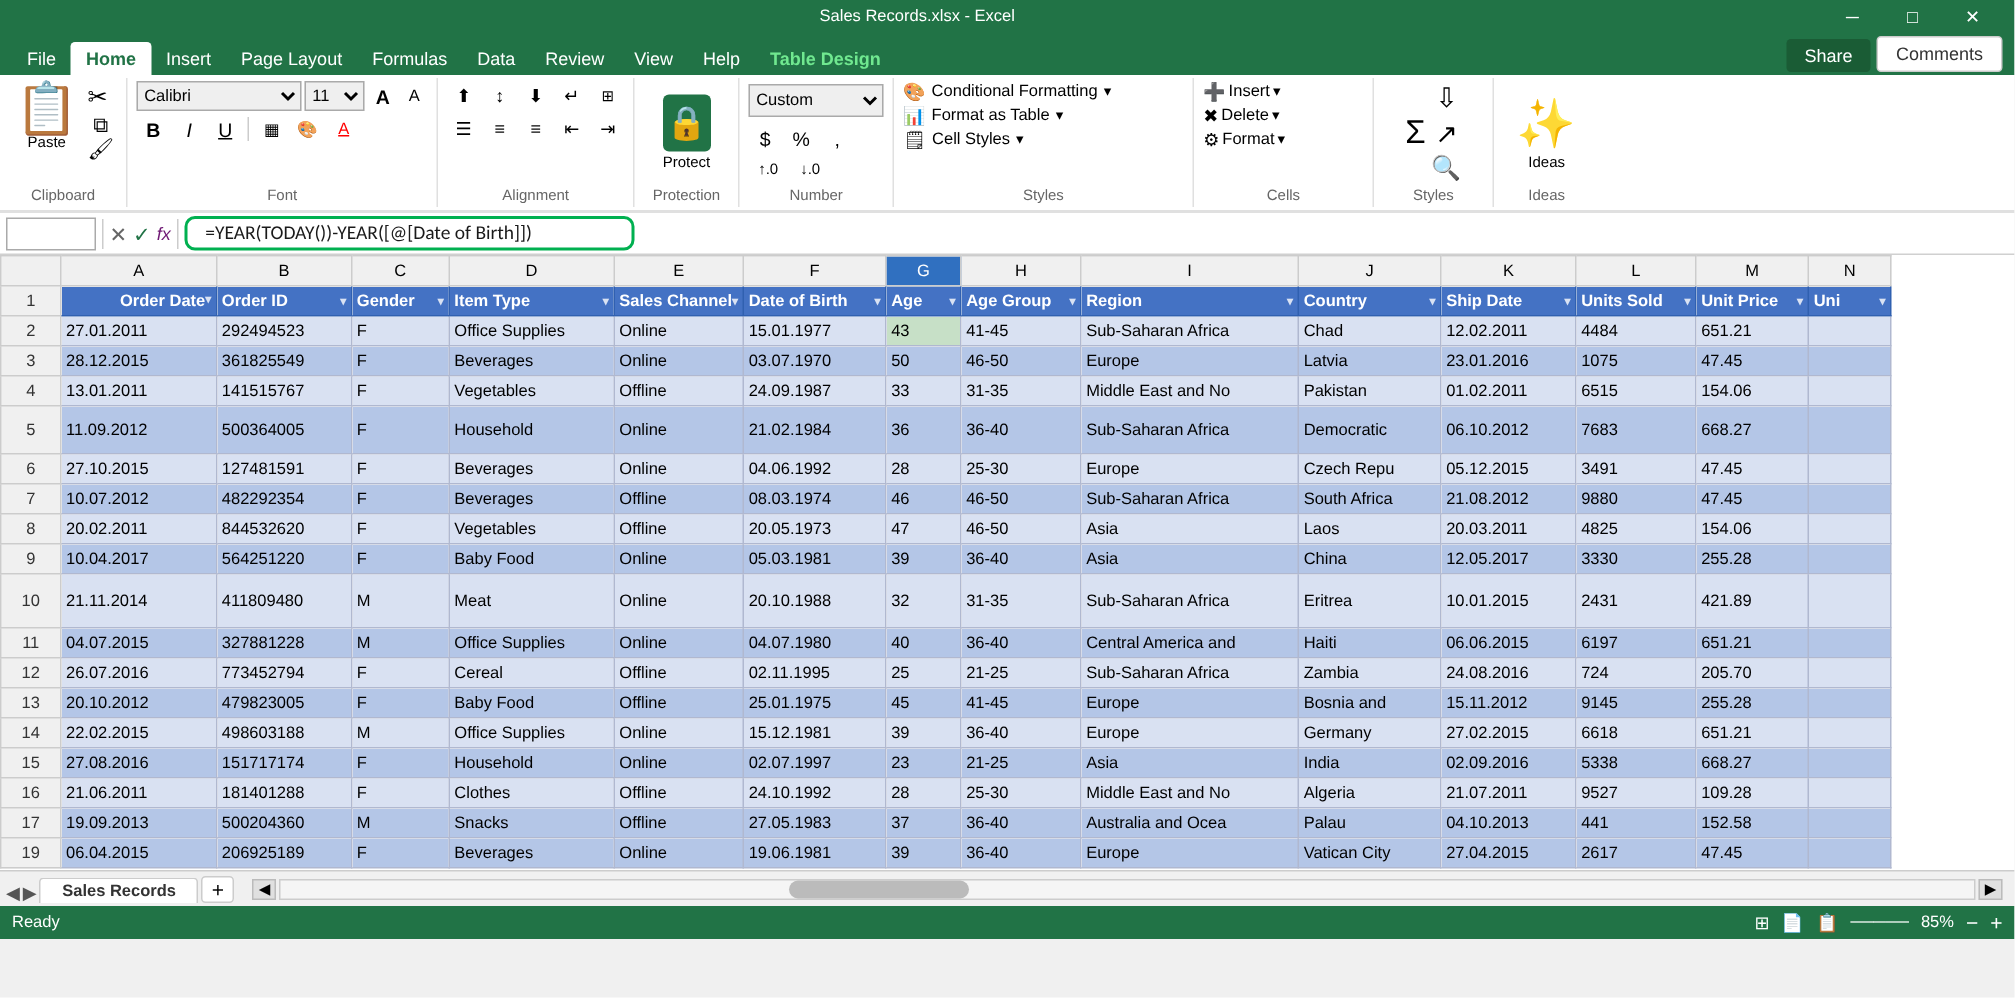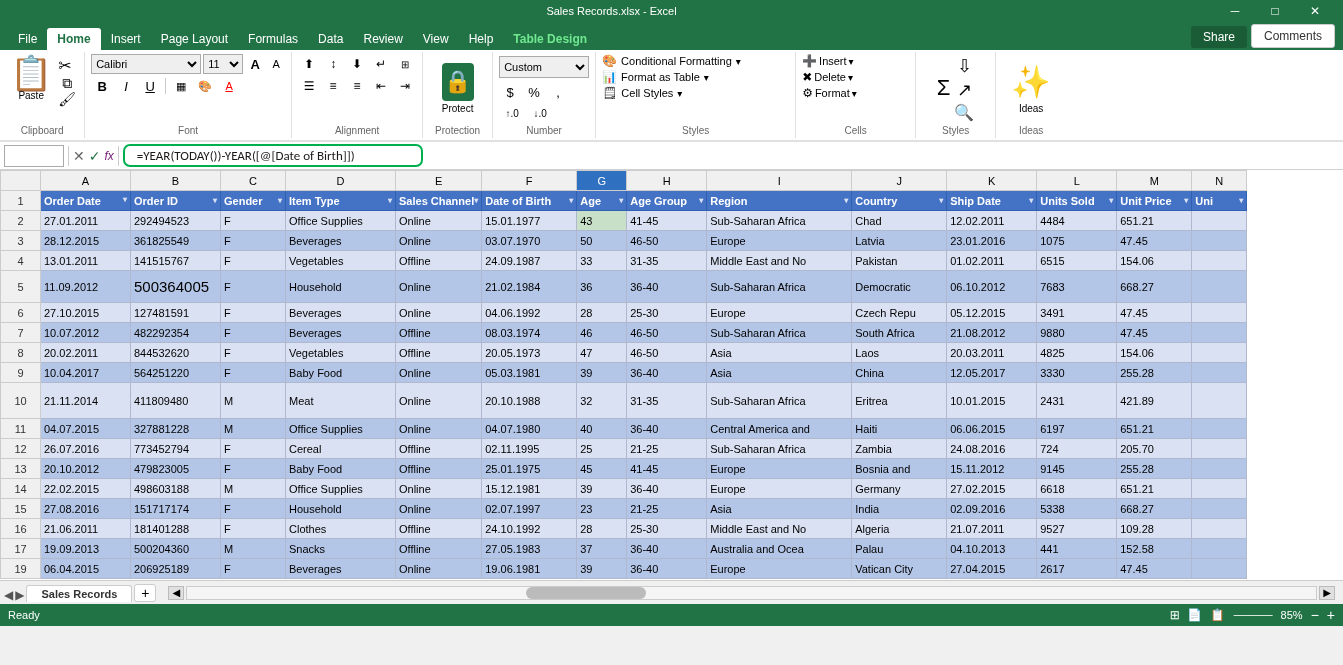--- a/index.html
+++ b/index.html
@@ -243,21 +243,21 @@
             <th style="background:#f0f0f0;border:1px solid #ccc;height:20px;font-size:11px;font-weight:normal;text-align:center;">K</th>
             <th style="background:#f0f0f0;border:1px solid #ccc;height:20px;font-size:11px;font-weight:normal;text-align:center;">L</th>
             <th style="background:#f0f0f0;border:1px solid #ccc;height:20px;font-size:11px;font-weight:normal;text-align:center;">M</th>
             <th style="background:#f0f0f0;border:1px solid #ccc;height:20px;font-size:11px;font-weight:normal;text-align:center;">N</th>
           </tr>
         </thead>
         <tbody id="table-body">
         <tr>
               <th style="background: rgb(240, 240, 240); border: 1px solid rgb(204, 204, 204); height: 20px; font-size: 11px; font-weight: normal; text-align: center; color: rgb(51, 51, 51);">1</th>
               <th style="background: rgb(68, 114, 196); color: white; border: 1px solid rgb(48, 96, 176); height: 20px; font-size: 11px; font-weight: bold; padding: 0px 3px; white-space: nowrap; overflow: hidden; text-overflow: ellipsis;">
-                <div style="display: flex; align-items: flex-start; justify-content: space-between;">Order Date <span style="font-size:8px;opacity:0.8;">▾</span></div>
+                <div style="display: flex; align-items: flex-start; justify-content: space-between; margin-left: 36px;">Order Date <span style="font-size:8px;opacity:0.8;">▾</span></div>
               </th>
               <th style="background: rgb(68, 114, 196); color: white; border: 1px solid rgb(48, 96, 176); height: 20px; font-size: 11px; font-weight: bold; padding: 0px 3px; white-space: nowrap; overflow: hidden; text-overflow: ellipsis;">
                 <div style="display: flex; align-items: center; justify-content: space-between;">Order ID <span style="font-size:8px;opacity:0.8;">▾</span></div>
               </th>
               <th style="background: rgb(68, 114, 196); color: white; border: 1px solid rgb(48, 96, 176); height: 20px; font-size: 11px; font-weight: bold; padding: 0px 3px; white-space: nowrap; overflow: hidden; text-overflow: ellipsis;">
                 <div style="display: flex; align-items: center; justify-content: space-between;">Gender <span style="font-size:8px;opacity:0.8;">▾</span></div>
               </th>
               <th style="background: rgb(68, 114, 196); color: white; border: 1px solid rgb(48, 96, 176); height: 20px; font-size: 11px; font-weight: bold; padding: 0px 3px; white-space: nowrap; overflow: hidden; text-overflow: ellipsis;">
                 <div style="display: flex; align-items: center; justify-content: space-between;">Item Type <span style="font-size:8px;opacity:0.8;">▾</span></div>
               </th>
@@ -339,21 +339,21 @@
               <td style="background: rgb(217, 225, 242); border: 1px solid rgb(176, 184, 208); height: 20px; font-size: 11px; padding: 0px 3px; white-space: nowrap; overflow: hidden; text-overflow: ellipsis;">Middle East and No</td>
               <td style="background: rgb(217, 225, 242); border: 1px solid rgb(176, 184, 208); height: 20px; font-size: 11px; padding: 0px 3px; white-space: nowrap; overflow: hidden; text-overflow: ellipsis;">Pakistan</td>
               <td style="background: rgb(217, 225, 242); border: 1px solid rgb(176, 184, 208); height: 20px; font-size: 11px; padding: 0px 3px; white-space: nowrap; overflow: hidden; text-overflow: ellipsis;">01.02.2011</td>
               <td style="background: rgb(217, 225, 242); border: 1px solid rgb(176, 184, 208); height: 20px; font-size: 11px; padding: 0px 3px; white-space: nowrap; overflow: hidden; text-overflow: ellipsis;">6515</td>
               <td style="background: rgb(217, 225, 242); border: 1px solid rgb(176, 184, 208); height: 20px; font-size: 11px; padding: 0px 3px; white-space: nowrap; overflow: hidden; text-overflow: ellipsis;">154.06</td>
               <td style="background: rgb(217, 225, 242); border: 1px solid rgb(176, 184, 208); height: 20px; font-size: 11px; padding: 0px 3px; white-space: nowrap; overflow: hidden; text-overflow: ellipsis;"></td>
             </tr>
             <tr>
               <td style="background: rgb(240, 240, 240); border: 1px solid rgb(204, 204, 204); height: 20px; font-size: 11px; text-align: center; color: rgb(51, 51, 51);">5</td>
               <td style="background: rgb(180, 198, 231); border: 1px solid rgb(176, 184, 208); height: 20px; font-size: 11px; padding: 0px 3px; white-space: nowrap; overflow: hidden; text-overflow: ellipsis;">11.09.2012</td>
-              <td style="background: rgb(180, 198, 231); border: 1px solid rgb(176, 184, 208); height: 32px; font-size: 15px; padding: 0px 3px; white-space: nowrap; overflow: hidden; text-overflow: ellipsis;">500364005</td>
+              <td style="background: rgb(180, 198, 231); border: 1px solid rgb(176, 184, 208); height: 32px; font-size: 11px; padding: 0px 3px; white-space: nowrap; overflow: hidden; text-overflow: ellipsis;">500364005</td>
               <td style="background: rgb(180, 198, 231); border: 1px solid rgb(176, 184, 208); height: 20px; font-size: 11px; padding: 0px 3px; white-space: nowrap; overflow: hidden; text-overflow: ellipsis;">F</td>
               <td style="background: rgb(180, 198, 231); border: 1px solid rgb(176, 184, 208); height: 20px; font-size: 11px; padding: 0px 3px; white-space: nowrap; overflow: hidden; text-overflow: ellipsis;">Household</td>
               <td style="background: rgb(180, 198, 231); border: 1px solid rgb(176, 184, 208); height: 20px; font-size: 11px; padding: 0px 3px; white-space: nowrap; overflow: hidden; text-overflow: ellipsis;">Online</td>
               <td style="background: rgb(180, 198, 231); border: 1px solid rgb(176, 184, 208); height: 20px; font-size: 11px; padding: 0px 3px; white-space: nowrap; overflow: hidden; text-overflow: ellipsis;">21.02.1984</td>
               <td style="background: rgb(180, 198, 231); border: 1px solid rgb(176, 184, 208); height: 20px; font-size: 11px; padding: 0px 3px; white-space: nowrap; overflow: hidden; text-overflow: ellipsis;">36</td>
               <td style="background: rgb(180, 198, 231); border: 1px solid rgb(176, 184, 208); height: 20px; font-size: 11px; padding: 0px 3px; white-space: nowrap; overflow: hidden; text-overflow: ellipsis;">36-40</td>
               <td style="background: rgb(180, 198, 231); border: 1px solid rgb(176, 184, 208); height: 20px; font-size: 11px; padding: 0px 3px; white-space: nowrap; overflow: hidden; text-overflow: ellipsis;">Sub-Saharan Africa</td>
               <td style="background: rgb(180, 198, 231); border: 1px solid rgb(176, 184, 208); height: 20px; font-size: 11px; padding: 0px 3px; white-space: nowrap; overflow: hidden; text-overflow: ellipsis;">Democratic</td>
               <td style="background: rgb(180, 198, 231); border: 1px solid rgb(176, 184, 208); height: 20px; font-size: 11px; padding: 0px 3px; white-space: nowrap; overflow: hidden; text-overflow: ellipsis;">06.10.2012</td>
               <td style="background: rgb(180, 198, 231); border: 1px solid rgb(176, 184, 208); height: 20px; font-size: 11px; padding: 0px 3px; white-space: nowrap; overflow: hidden; text-overflow: ellipsis;">7683</td>

